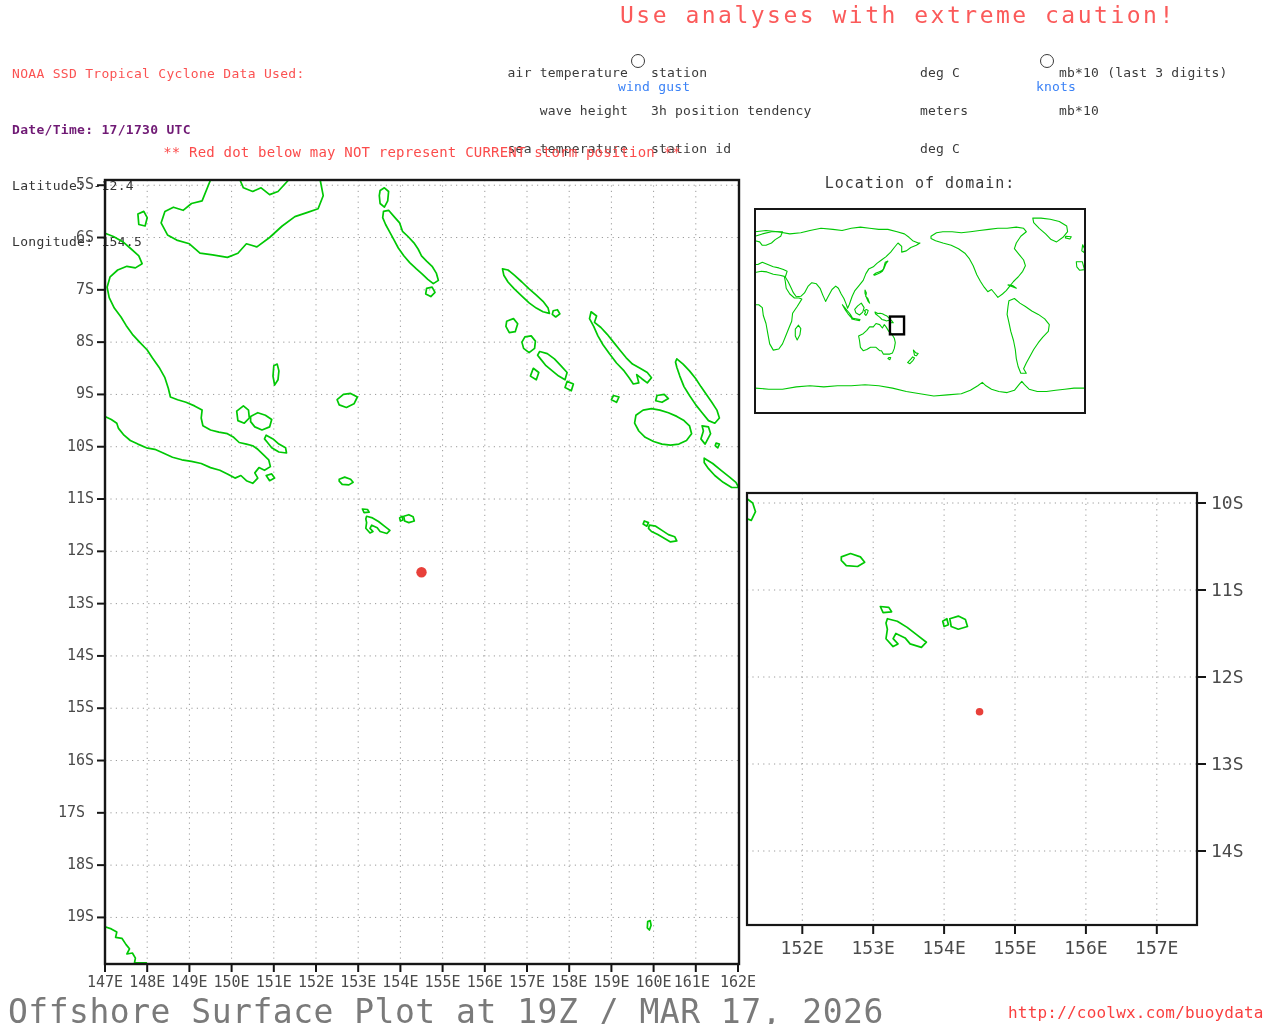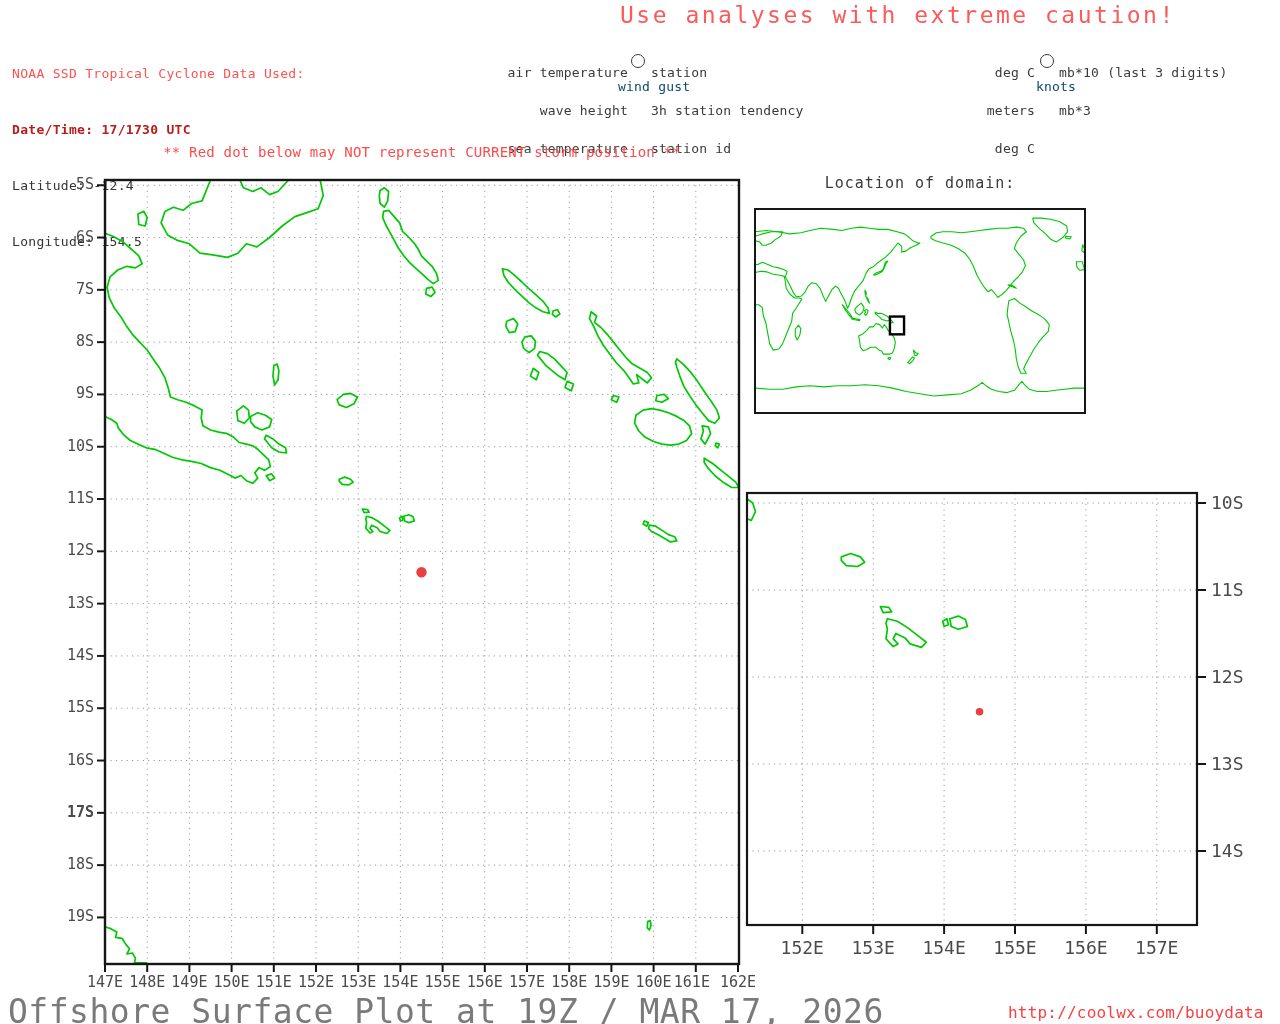--- a/index.html
+++ b/index.html
@@ -4,25 +4,25 @@
 <style>
   html,body{margin:0;padding:0;}
   body{
     width:1280px;height:1024px;position:relative;background:#ffffff;
     font-family:"DejaVu Sans Mono","Liberation Mono",monospace;
     -webkit-font-smoothing:antialiased;overflow:hidden;
   }
   .abs{position:absolute;}
   .hdr-line{font-size:13px;letter-spacing:.3px;color:#333;white-space:pre;line-height:18.6px;}
   .red{color:#fb5252;margin-top:24px;}
-  .red-bold{color:#b91c1c;font-weight:bold;}
+  .red-bold{color:#701a75;font-weight:bold;}
   .caution{font-size:23px;letter-spacing:2.5px;color:#fb5a5a;white-space:nowrap;}
   .legend-col{font-size:13px;letter-spacing:.2px;color:#3a3a3a;line-height:12.6px;white-space:pre;}
   .legend-col div{height:12.6px;}
-  .legend-single{font-size:13px;letter-spacing:.2px;color:#0c4a6e;white-space:pre;text-align:right;}
+  .legend-single{font-size:13px;letter-spacing:.2px;color:#3b82f6;white-space:pre;text-align:right;}
   .circle-glyph{width:12px;height:12px;border:1.6px solid #3a3a3a;border-radius:50%;background:#fff;}
   .warning{font-size:14px;letter-spacing:.2px;color:#fb4b4b;white-space:nowrap;text-align:center;}
   .inset-title{font-size:15px;letter-spacing:1px;color:#3a3a3a;text-align:center;white-space:nowrap;}
   .axis-label{font-size:15px;color:#4a4a4a;white-space:nowrap;}
   .axis-label-big{font-size:18px;color:#4a4a4a;white-space:nowrap;}
   .footer-title{font-size:33px;letter-spacing:.5px;color:#7a7a7a;white-space:nowrap;}
   .footer-url{font-size:16px;letter-spacing:.2px;color:#fa4040;white-space:nowrap;}
   svg{position:absolute;overflow:visible;}
 </style>
 </head>
@@ -38,34 +38,34 @@
 <div class="abs caution" style="left:620px;top:2px;width:515px;text-align:center;">Use analyses with extreme caution!</div>
 
 <div class="abs legend-col" style="left:420px;top:42px;width:208px;text-align:right;">
   <div>air temperature</div>
   <div>wave height</div>
   <div>sea temperature</div>
 </div>
 <div class="abs circle-glyph" style="left:631px;top:54px;"></div>
 <div class="abs legend-col" style="left:651px;top:42px;text-align:left;">
   <div>station</div>
-  <div>3h station tendency</div>
+  <div>3h position tendency</div>
   <div>station id</div>
 </div>
 <div class="abs legend-single" style="left:618px;top:79px;">wind gust</div>
 
-<div class="abs legend-col" style="left:920px;top:42px;width:115px;text-align:right;">
+<div class="abs legend-col" style="left:920px;top:42px;width:115px;">
   <div>deg C</div>
   <div>meters</div>
   <div>deg C</div>
 </div>
 <div class="abs circle-glyph" style="left:1040px;top:54px;"></div>
 <div class="abs legend-col" style="left:1059px;top:42px;text-align:left;">
   <div>mb*10 (last 3 digits)</div>
-  <div>mb*3</div>
+  <div>mb*10</div>
 </div>
 <div class="abs legend-single" style="left:1036px;top:79px;">knots</div>
 
 <div class="abs warning" style="left:105px;top:144px;width:634px;">** Red dot below may NOT represent CURRENT storm position **</div>
 
 <div class="abs inset-title" style="left:755px;top:174px;width:330px;">Location of domain:</div>
 
 <svg id="main-map" width="634" height="784" style="left: 105px; top: 180px;">
     <line x1="42.2" y1="0" x2="42.2" y2="784" stroke="#9a9a9a" stroke-width="1" stroke-dasharray="1.2 4.2"></line>
     <line x1="84.4" y1="0" x2="84.4" y2="784" stroke="#9a9a9a" stroke-width="1" stroke-dasharray="1.2 4.2"></line>
@@ -231,21 +231,21 @@
     <div class="abs axis-label" style="left: 58px; top: 279.83px; width: 36px; text-align: right;">7S</div>
     <div class="abs axis-label" style="left: 58px; top: 332.13px; width: 36px; text-align: right;">8S</div>
     <div class="abs axis-label" style="left: 58px; top: 384.43px; width: 36px; text-align: right;">9S</div>
     <div class="abs axis-label" style="left: 58px; top: 436.73px; width: 36px; text-align: right;">10S</div>
     <div class="abs axis-label" style="left: 58px; top: 489.03px; width: 36px; text-align: right;">11S</div>
     <div class="abs axis-label" style="left: 58px; top: 541.33px; width: 36px; text-align: right;">12S</div>
     <div class="abs axis-label" style="left: 58px; top: 593.63px; width: 36px; text-align: right;">13S</div>
     <div class="abs axis-label" style="left: 58px; top: 645.93px; width: 36px; text-align: right;">14S</div>
     <div class="abs axis-label" style="left: 58px; top: 698.23px; width: 36px; text-align: right;">15S</div>
     <div class="abs axis-label" style="left: 58px; top: 750.53px; width: 36px; text-align: right;">16S</div>
-    <div class="abs axis-label" style="left: 58px; top: 802.83px; width: 36px; text-align: right; font-weight: bold;">17S</div>
+    <div class="abs axis-label" style="left: 58px; top: 802.83px; width: 36px; text-align: left;">17S</div>
     <div class="abs axis-label" style="left: 58px; top: 855.13px; width: 36px; text-align: right;">18S</div>
     <div class="abs axis-label" style="left: 58px; top: 907.43px; width: 36px; text-align: right;">19S</div>
     <div class="abs axis-label" style="left: 83px; top: 973px; width: 44px; text-align: center;">147E</div>
     <div class="abs axis-label" style="left: 125.2px; top: 973px; width: 44px; text-align: center;">148E</div>
     <div class="abs axis-label" style="left: 167.4px; top: 973px; width: 44px; text-align: center;">149E</div>
     <div class="abs axis-label" style="left: 209.6px; top: 973px; width: 44px; text-align: center;">150E</div>
     <div class="abs axis-label" style="left: 251.8px; top: 973px; width: 44px; text-align: center;">151E</div>
     <div class="abs axis-label" style="left: 294px; top: 973px; width: 44px; text-align: center;">152E</div>
     <div class="abs axis-label" style="left: 336.2px; top: 973px; width: 44px; text-align: center;">153E</div>
     <div class="abs axis-label" style="left: 378.4px; top: 973px; width: 44px; text-align: center;">154E</div>

